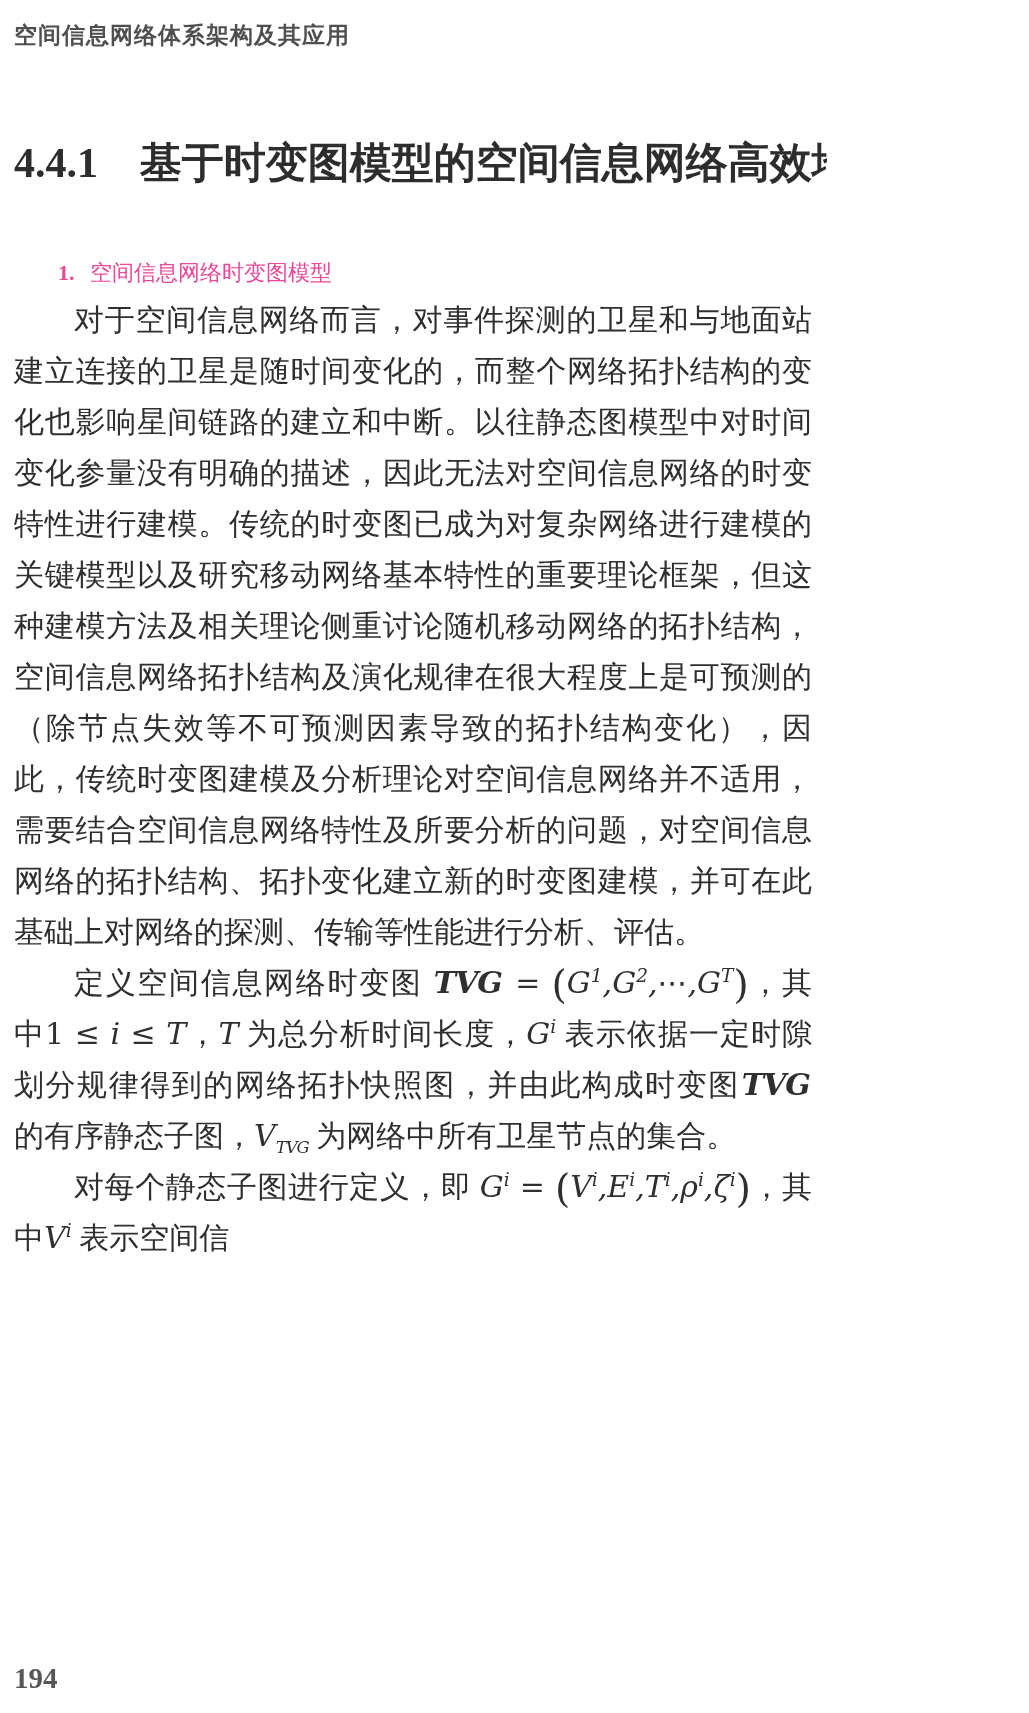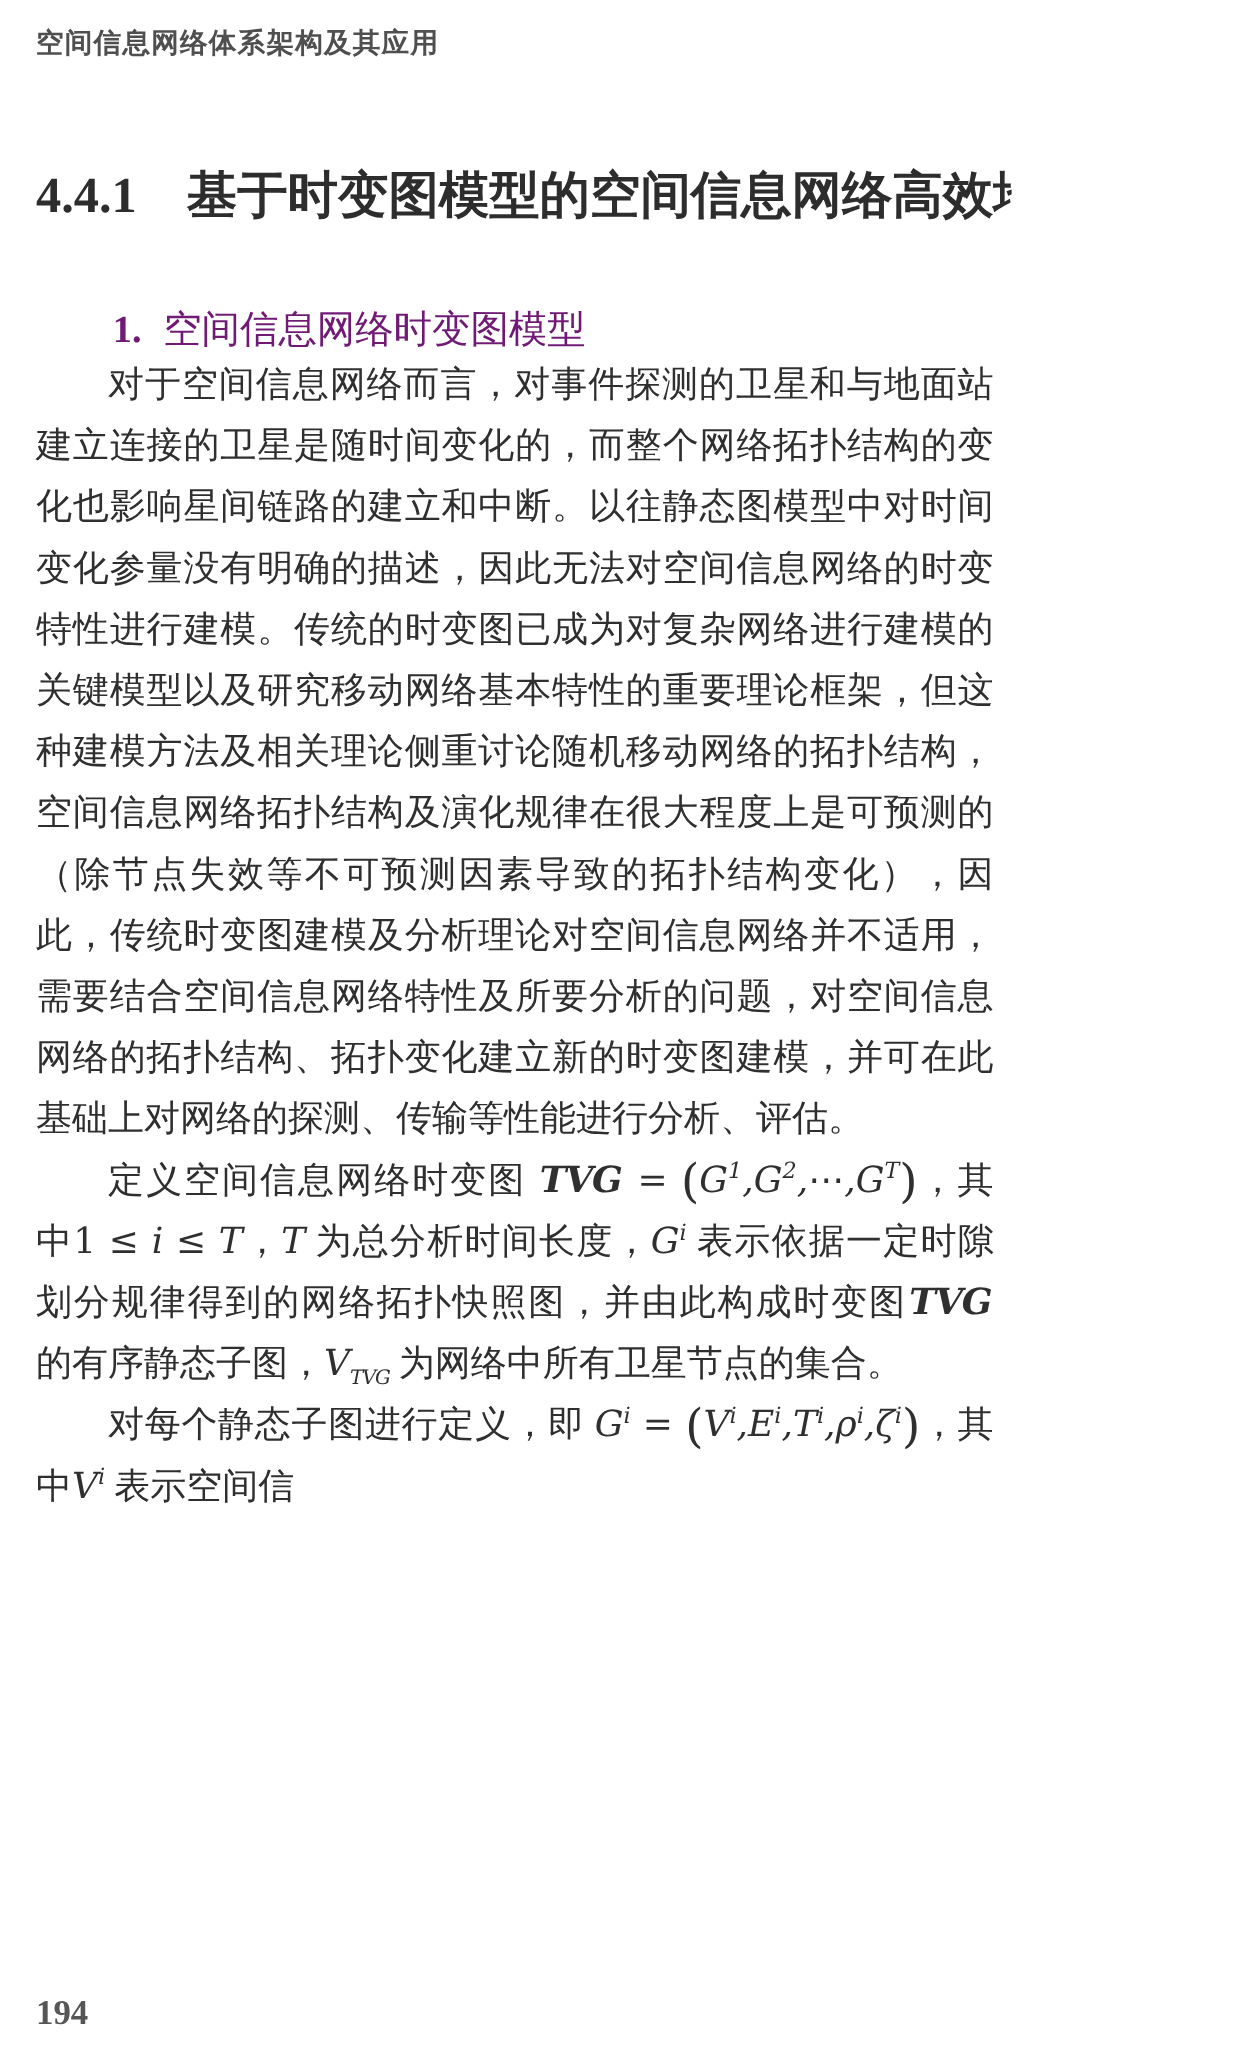--- a/index.html
+++ b/index.html
@@ -6,21 +6,20 @@
   .page {
     position: relative;
     width: 827px;
     height: 1713px;
     background: #ffffff;
     box-sizing: border-box;
     padding: 22px 15px 0 14px;
     overflow: hidden;
     font-family: "Liberation Serif", "DejaVu Serif", serif;
     color: #2f2f2f;
-    margin-left: 16px;
   }
   .running-header {
     font-family: "Liberation Sans", "DejaVu Sans", sans-serif;
     font-weight: bold;
     font-size: 23px;
     line-height: 26px;
     color: #4f4f4f;
     letter-spacing: 1px;
   }
   .body-text {
@@ -41,24 +40,24 @@
     text-align: left;
     white-space: nowrap;
   }
   .sec-num {
     font-family: "Liberation Serif", "DejaVu Serif", serif;
     font-weight: bold;
     margin-right: 30px;
   }
   .subsection {
     margin-top: 66px;
-    font-size: 32px;
+    font-size: 22px;
     line-height: 42px;
     padding-left: 2em;
-    color: #701a75;
+    color: #ec4899;
   }
   .sub-num { font-weight: bold; margin-right: 10px; }
   .para.first-after-sub { margin-top: 17px; }
 
   
   .run-n { }
   .run-m {
     font-family: "DejaVu Serif", "DejaVu Sans", serif;
     font-style: italic;
   }

